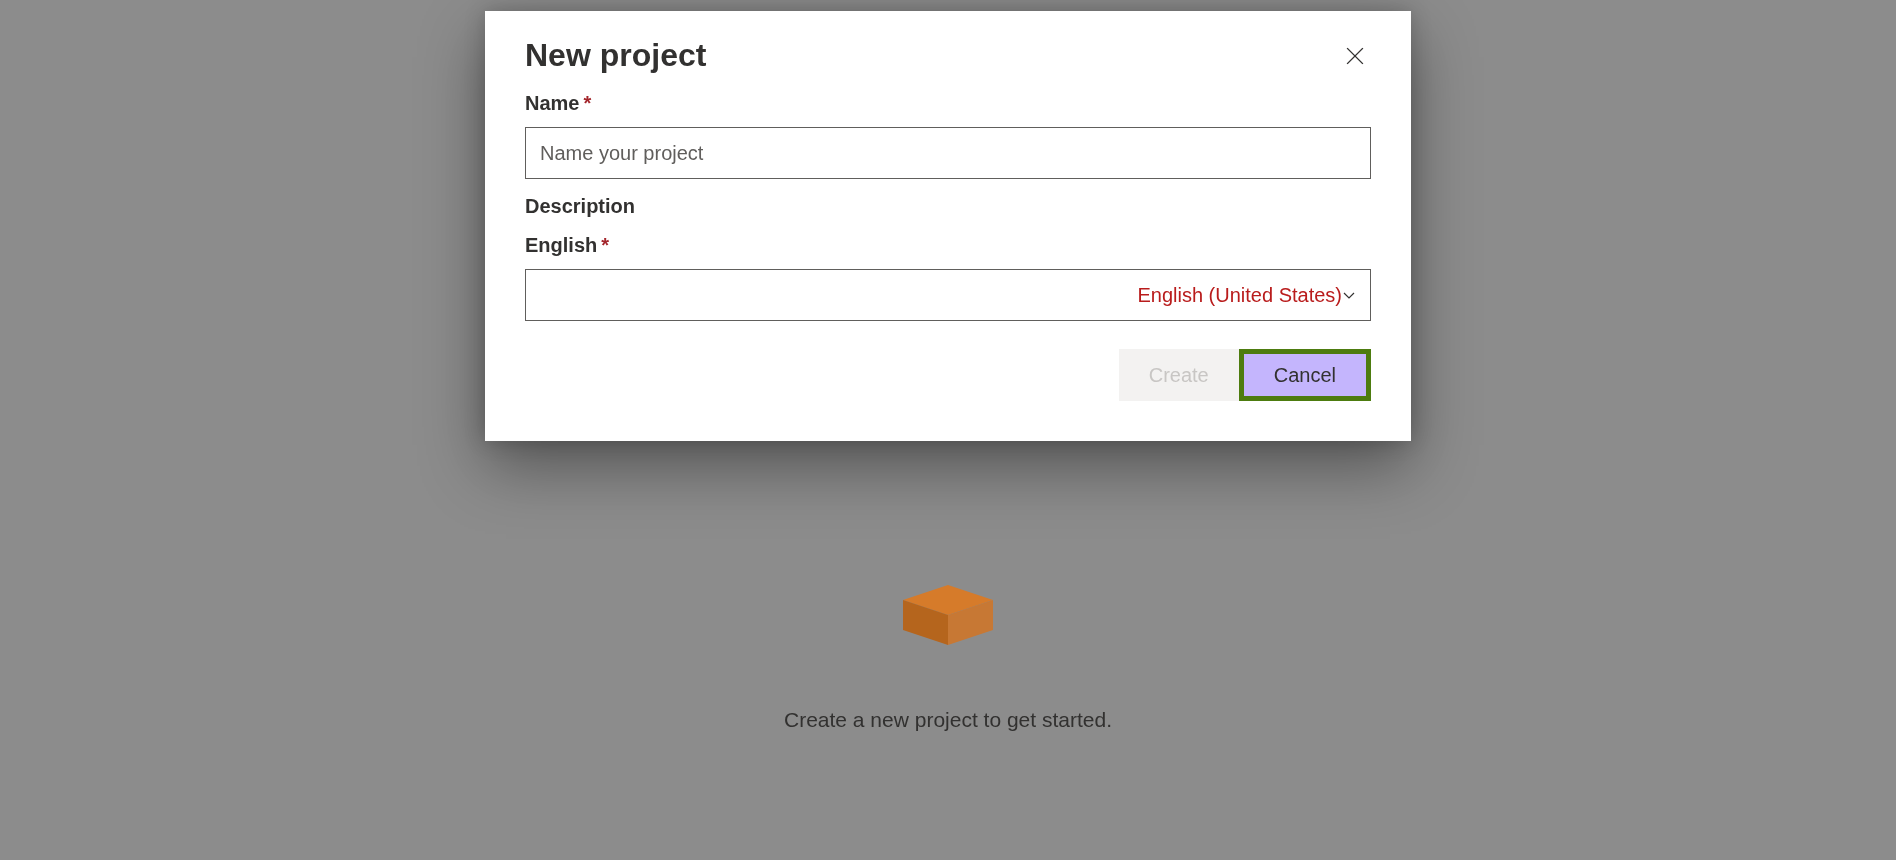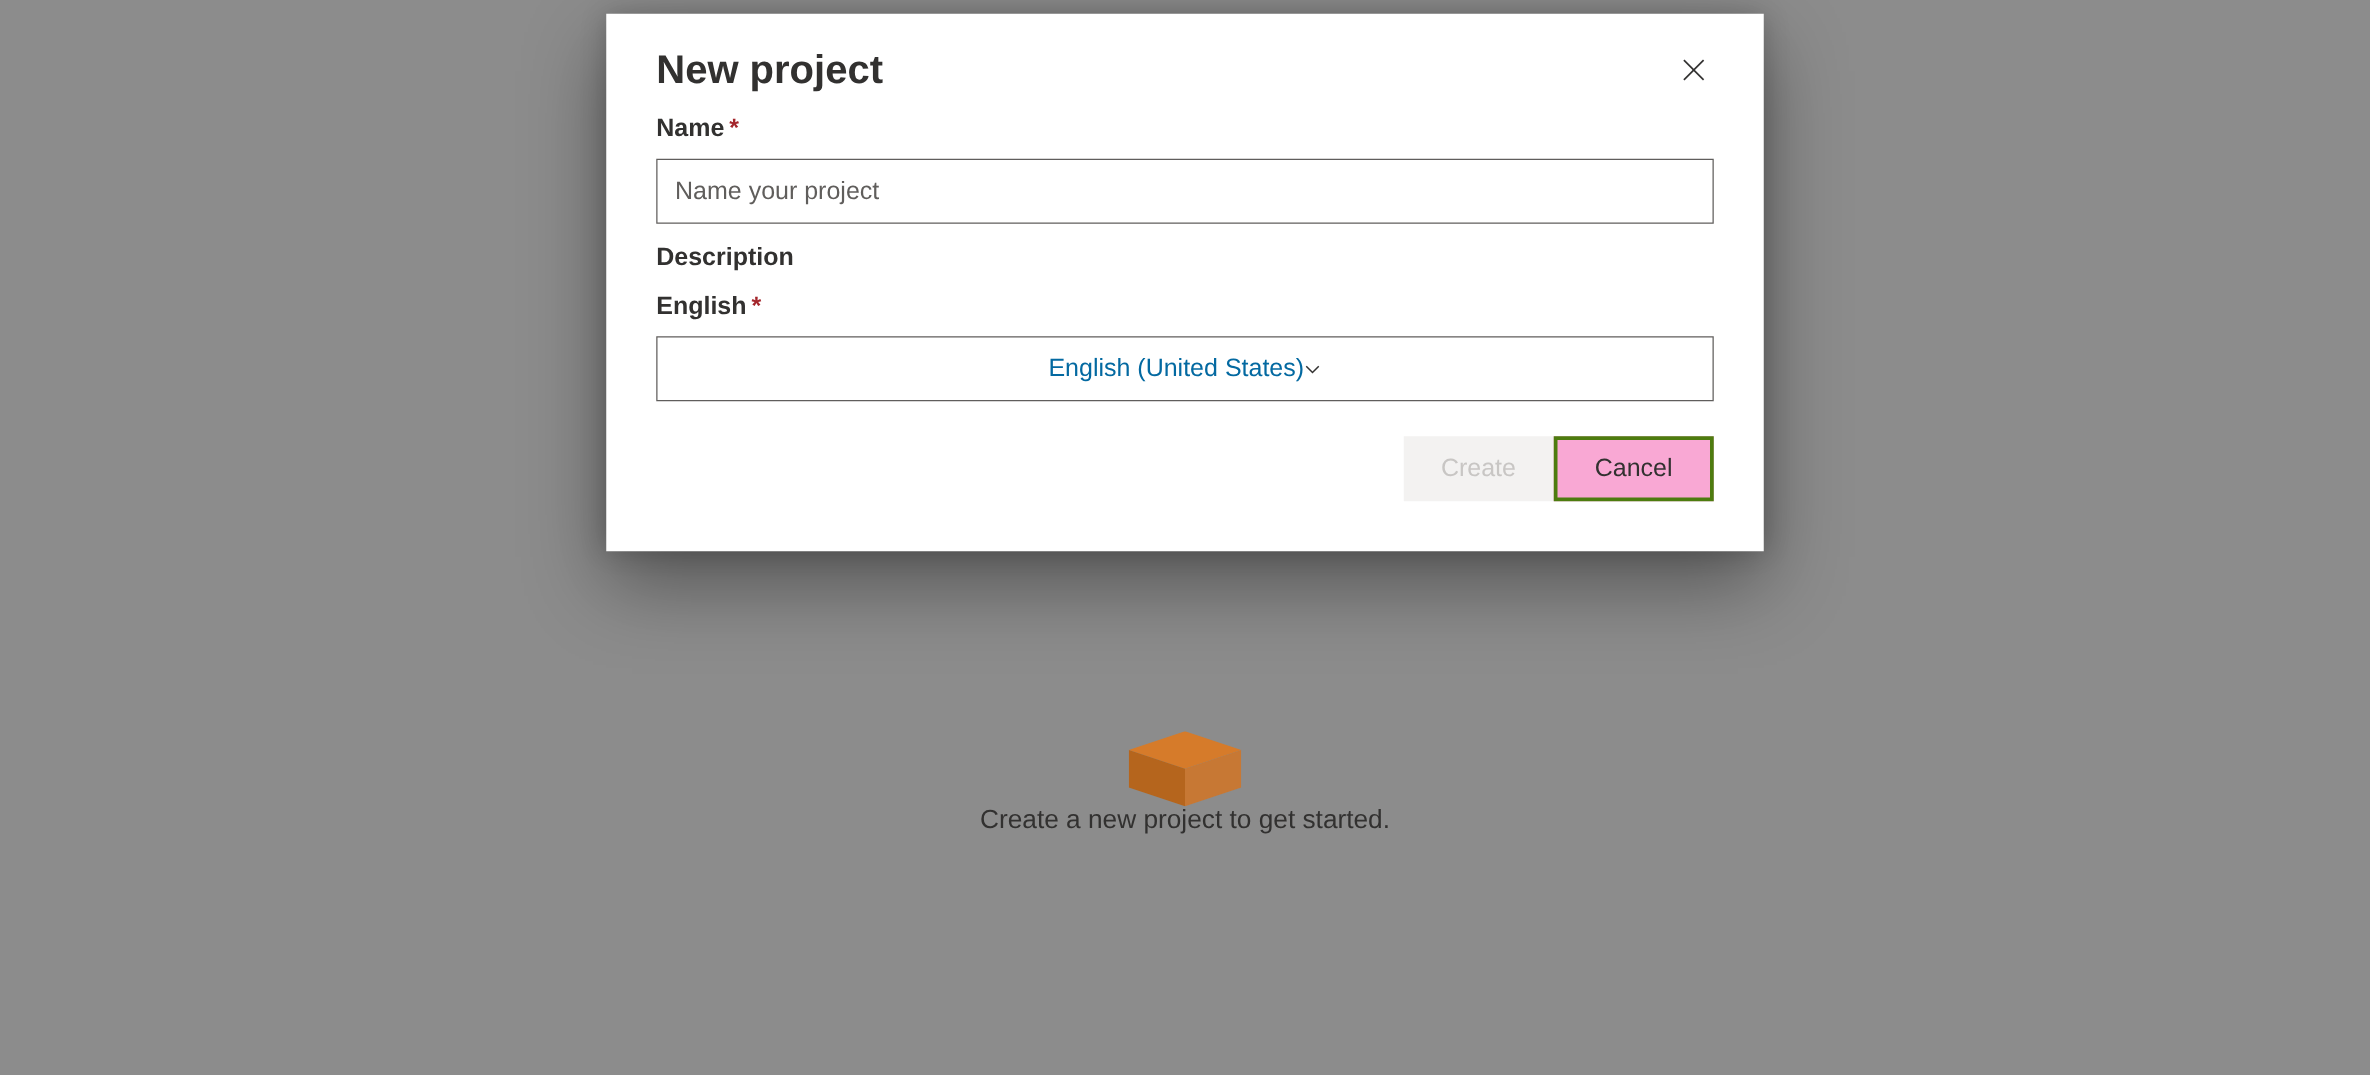--- a/index.html
+++ b/index.html
@@ -30,21 +30,21 @@
     .background-icon {
       width: 90px;
       height: 60px;
       position: absolute;
       top: 585px;
       left: 50%;
       transform: translateX(-50%);
     }
     .background-text {
       position: absolute;
-      top: 644px;
+      top: 708px;
       left: 50%;
       transform: translateX(-50%);
       font-size: 21px;
       color: #323130;
       white-space: nowrap;
     }
     .modal {
       position: absolute;
       top: 11px;
       left: 50%;
@@ -106,25 +106,25 @@
     .form-input::placeholder {
       color: #605e5c;
     }
     .form-select {
       width: 100%;
       height: 52px;
       border: 1px solid #605e5c;
       padding: 0 14px;
       font-size: 20px;
       font-family: inherit;
-      color: #0369a1;
+      color: #b91c1c;
       background: #ffffff;
       display: flex;
       align-items: center;
-      justify-content: center;
+      justify-content: flex-end;
       cursor: pointer;
     }
     .chevron-icon {
       width: 14px;
       height: 14px;
     }
     .button-row {
       display: flex;
       justify-content: flex-end;
       margin-top: 28px;
@@ -137,23 +137,23 @@
       font-weight: 400;
       cursor: pointer;
       border: none;
     }
     .btn-primary {
       background: #f3f2f1;
       color: #c8c6c4;
       border: none;
     }
     .btn-secondary {
-      background: #f9a8d4;
-      color: #323130;
-      border: 3px solid #4d7c0f;
+      background: #c4b5fd;
+      color: #323130;
+      border: 5px solid #4d7c0f;
     }
   </style>
 </head>
 <body>
 
 <div class="background-content">
   <div class="background-icon">
     <svg viewBox="0 0 90 60" xmlns="http://www.w3.org/2000/svg">
       <polygon points="45,0 90,15 45,30 0,15" fill="#d67b2a"></polygon>
       <polygon points="0,15 45,30 45,60 0,45" fill="#b5651d"></polygon>

